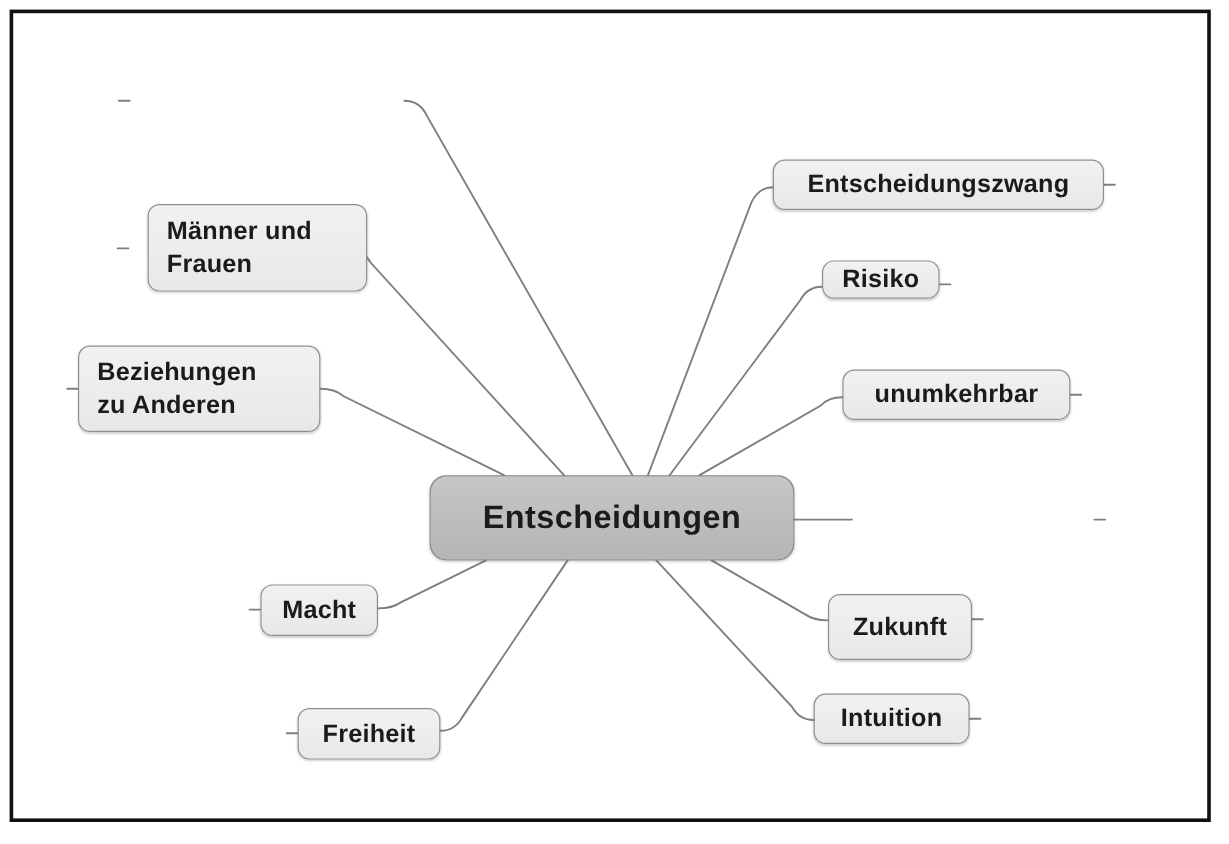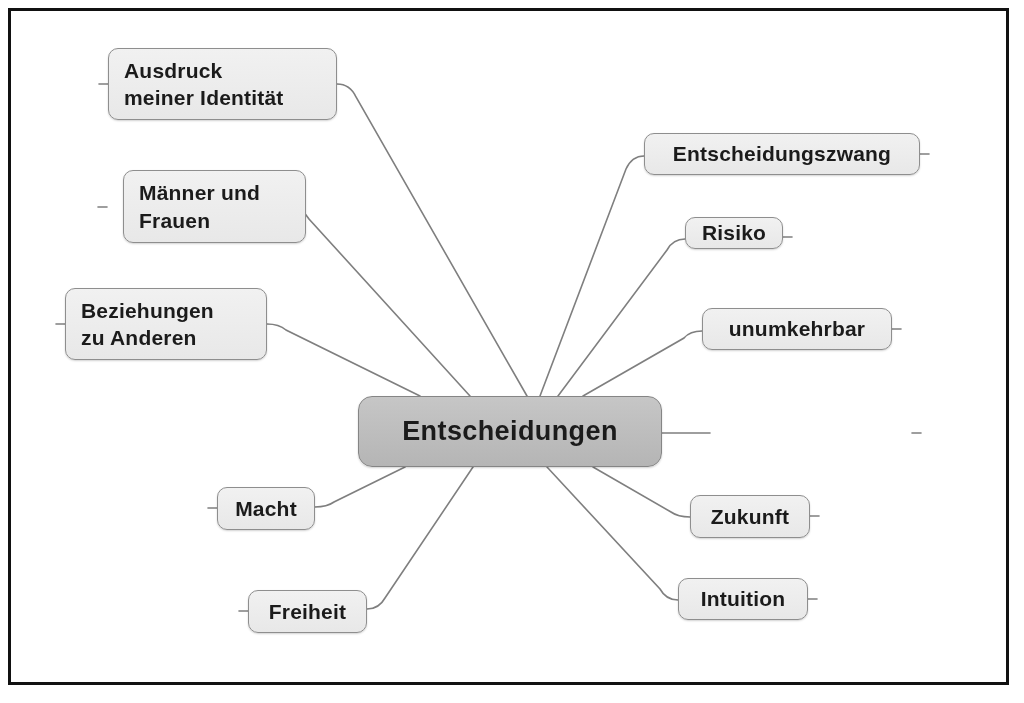--- a/index.html
+++ b/index.html
@@ -37,21 +37,21 @@
   }
   #n-ausdruck          { left:108px; top:48px;  width:229px; height:72px; }
   #n-maenner           { left:107px; top:170px; width:183px; height:73px;margin-left:16px; }
   #n-beziehungen       { left:65px;  top:288px; width:202px; height:72px; }
   #n-macht             { left:217px; top:487px; width:98px;  height:43px; }
   #n-freiheit          { left:248px; top:590px; width:119px; height:43px; }
   #n-entscheidungszwang{ left:644px; top:133px; width:276px; height:42px; }
   #n-risiko            { left:685px; top:217px; width:98px;  height:32px; }
   #n-unumkehrbar       { left:702px; top:308px; width:190px; height:42px; }
   #n-verantwortung     { left:710px; top:412px; width:202px; height:43px; }
-  #n-zukunft           { left:690px; top:495px; width:120px; height:43px; }
+  #n-zukunft           { left:690px; top:495px; width:120px; height:55px; }
   #n-intuition         { left:678px; top:578px; width:130px; height:42px; }
 </style>
 </head>
 <body>
 
 <div id="stage">
   <div id="frame"></div>
 
   <svg id="wires" viewBox="0 0 1024 703" xmlns="http://www.w3.org/2000/svg" aria-hidden="true">
 
@@ -75,22 +75,20 @@
     <line x1="920" y1="154" x2="929" y2="154"></line>
     <line x1="783" y1="237" x2="792" y2="237"></line>
     <line x1="892" y1="329" x2="901" y2="329"></line>
     <line x1="912" y1="433" x2="921" y2="433"></line>
     <line x1="810" y1="516" x2="819" y2="516"></line>
     <line x1="808" y1="599" x2="817" y2="599"></line>
   </svg>
 
   <div class="node" id="n-center">Entscheidungen</div>
 
-  <div class="node multi" id="n-ausdruck">Ausdruck
-meiner Identität</div>
   <div class="node multi" id="n-maenner">Männer und
 Frauen</div>
   <div class="node multi" id="n-beziehungen">Beziehungen
 zu Anderen</div>
   <div class="node" id="n-macht">Macht</div>
   <div class="node" id="n-freiheit">Freiheit</div>
   <div class="node" id="n-entscheidungszwang">Entscheidungszwang</div>
   <div class="node" id="n-risiko">Risiko</div>
   <div class="node" id="n-unumkehrbar">unumkehrbar</div>
   <div class="node" id="n-zukunft">Zukunft</div>

